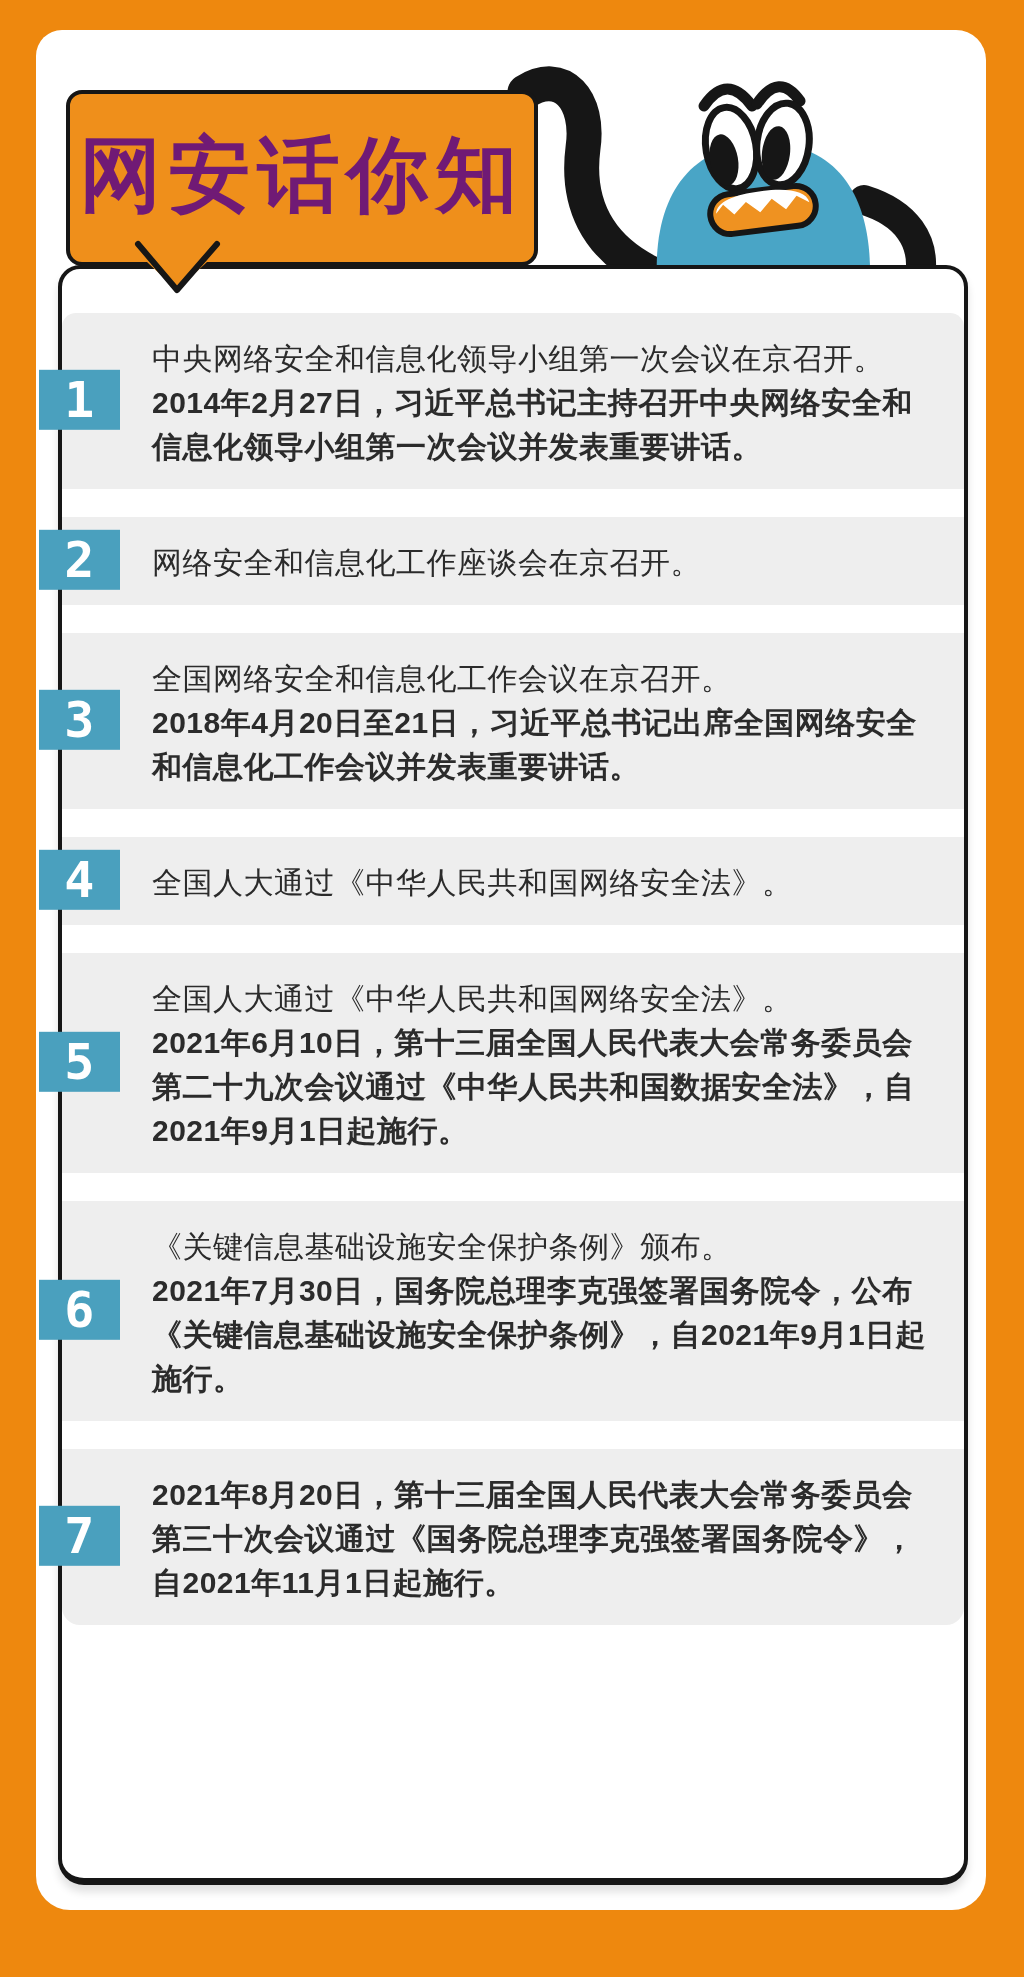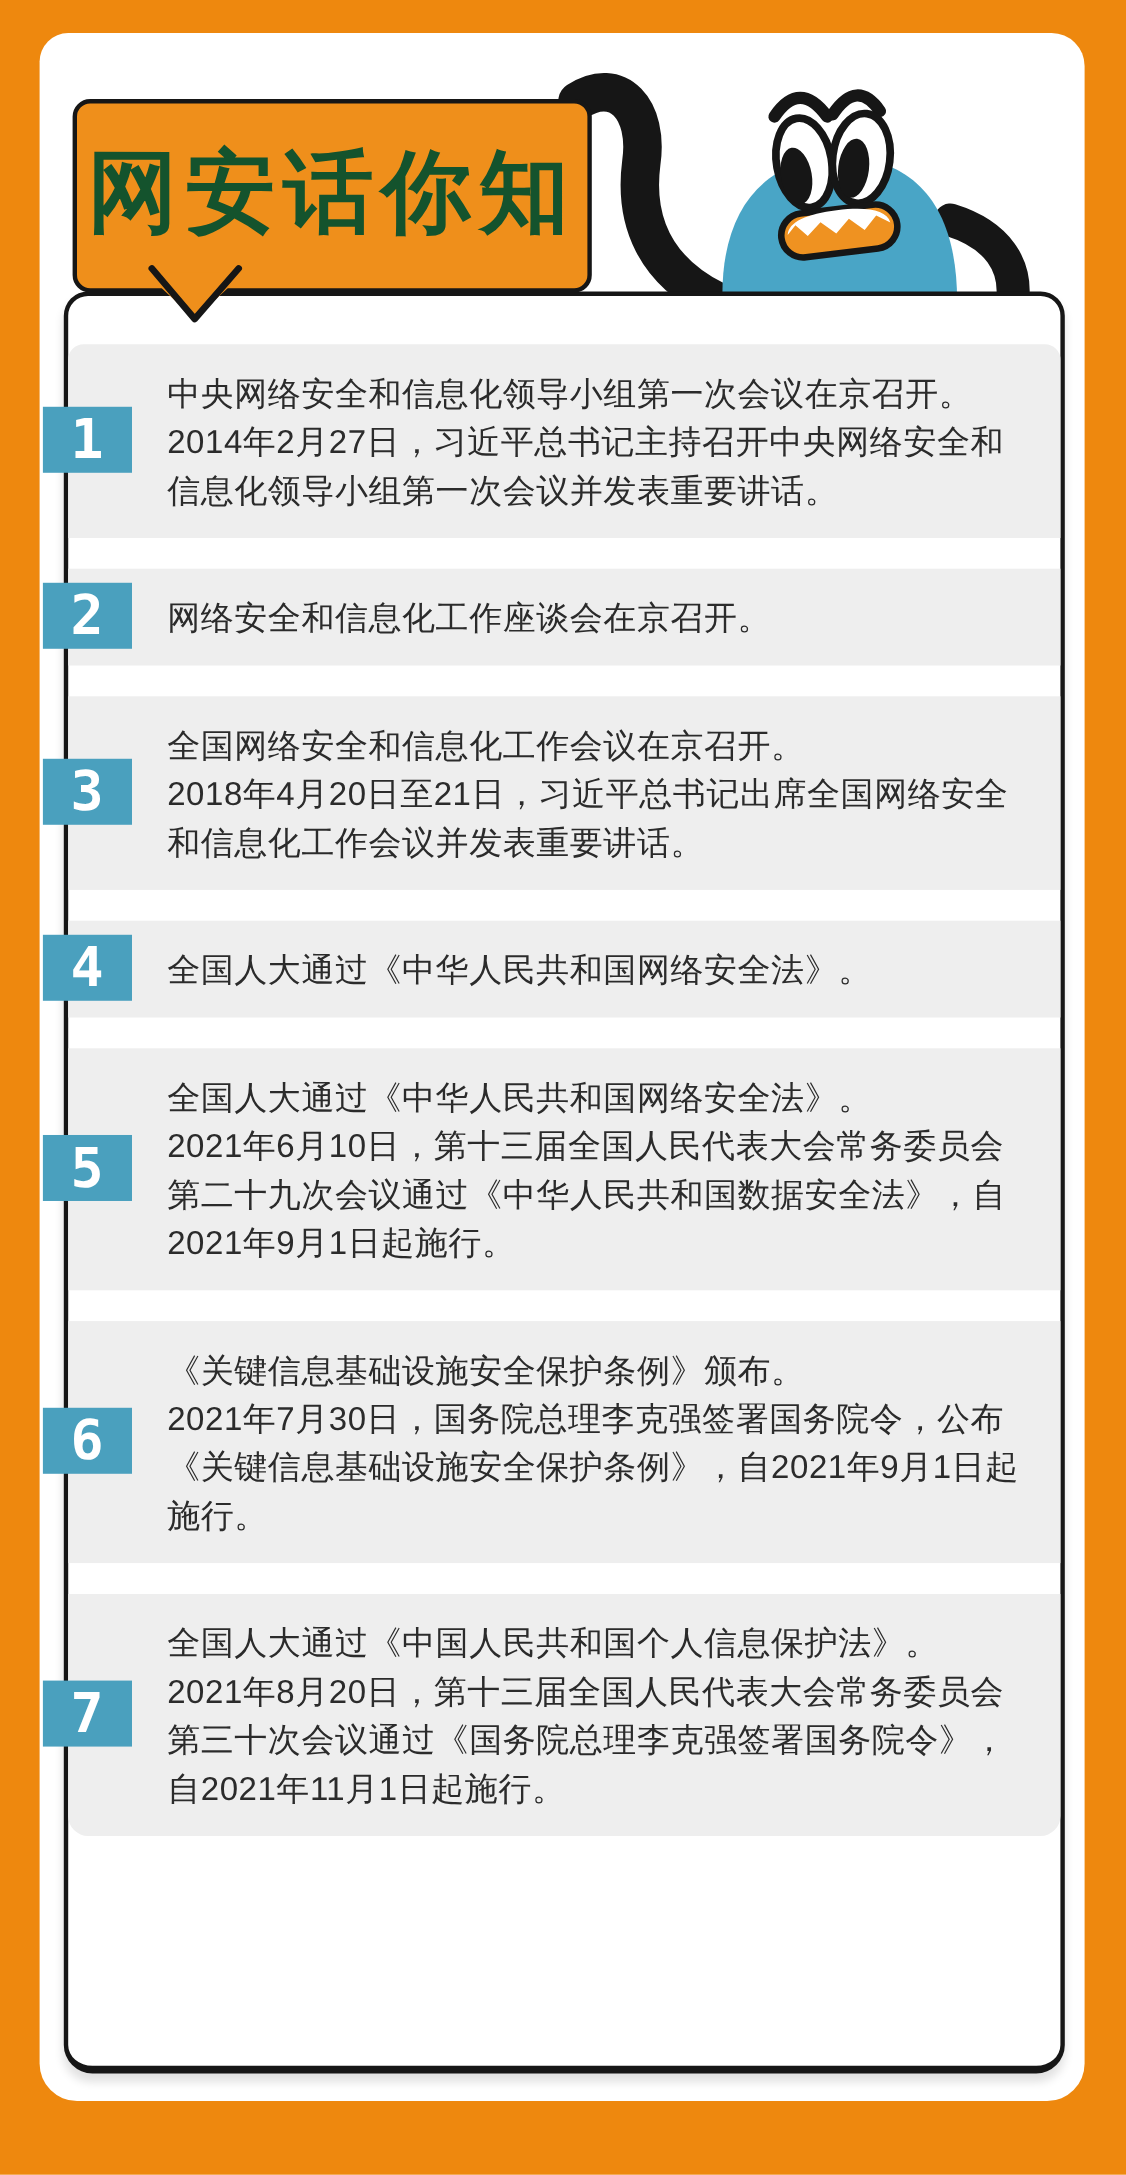--- a/index.html
+++ b/index.html
@@ -36,21 +36,21 @@
     border: 4px solid var(--outline-black, #161616);
     border-radius: 16px;
     display: flex;
     align-items: center;
     justify-content: center;
     z-index: 4;
   }
   .banner-title {
     font-size: 82px;
     font-weight: 900;
-    color: #14532d;
+    color: #701a75;
     letter-spacing: 7px;
     white-space: nowrap;
     padding-bottom: 4px;
   }
   .mascot-svg {
     position: absolute;
     left: 0;
     top: 0;
     width: 1024px;
     height: 340px;
@@ -88,21 +88,21 @@
     margin: 0 0 28px 0;
     padding: 24px 28px 20px 90px;
     font-size: 30px;
     line-height: 44px;
     color: var(--text-dark, #2B2B2B);
     letter-spacing: 0.5px;
   }
   .item:first-child { border-radius: 14px 14px 0 0; }
   .item:last-child  { border-radius: 0 0 18px 18px; margin-bottom: 0; }
   .item-title { font-weight: 400; }
-  .item-body  { font-weight: 400; }
+  .item-body  { font-weight: 700; }
   .badge {
     position: absolute;
     left: -23px;
     top: 50%;
     transform: translateY(-52%);
     width: 81px;
     height: 60px;
     background: var(--badge-teal, #4AA0BE);
     color: #ffffff;
     font-family: "DejaVu Sans Mono", monospace;
@@ -177,21 +177,20 @@
   </div>
 
   <div class="item">
     <div class="badge">6</div>
     <div class="item-title">《关键信息基础设施安全保护条例》颁布。</div>
     <div class="item-body">2021年7月30日，国务院总理李克强签署国务院令，公布《关键信息基础设施安全保护条例》，自2021年9月1日起施行。</div>
   </div>
 
   <div class="item">
     <div class="badge">7</div>
-    <div class="item-title">全国人大通过《中国人民共和国个人信息保护法》。</div>
     <div class="item-body">2021年8月20日，第十三届全国人民代表大会常务委员会第三十次会议通过《国务院总理李克强签署国务院令》，自2021年11月1日起施行。</div>
   </div>
 
 </div>
 
 <svg class="arrow-svg" viewBox="0 0 1024 340" aria-hidden="true">
   <path d="M 132,248 L 222,248 L 177,290 Z" fill="#EF8F1B"></path>
   <path d="M 138,244 L 177,290 L 217,244" fill="none" stroke="#161616" stroke-width="6" stroke-linecap="round" stroke-linejoin="round"></path>
 </svg>
 

